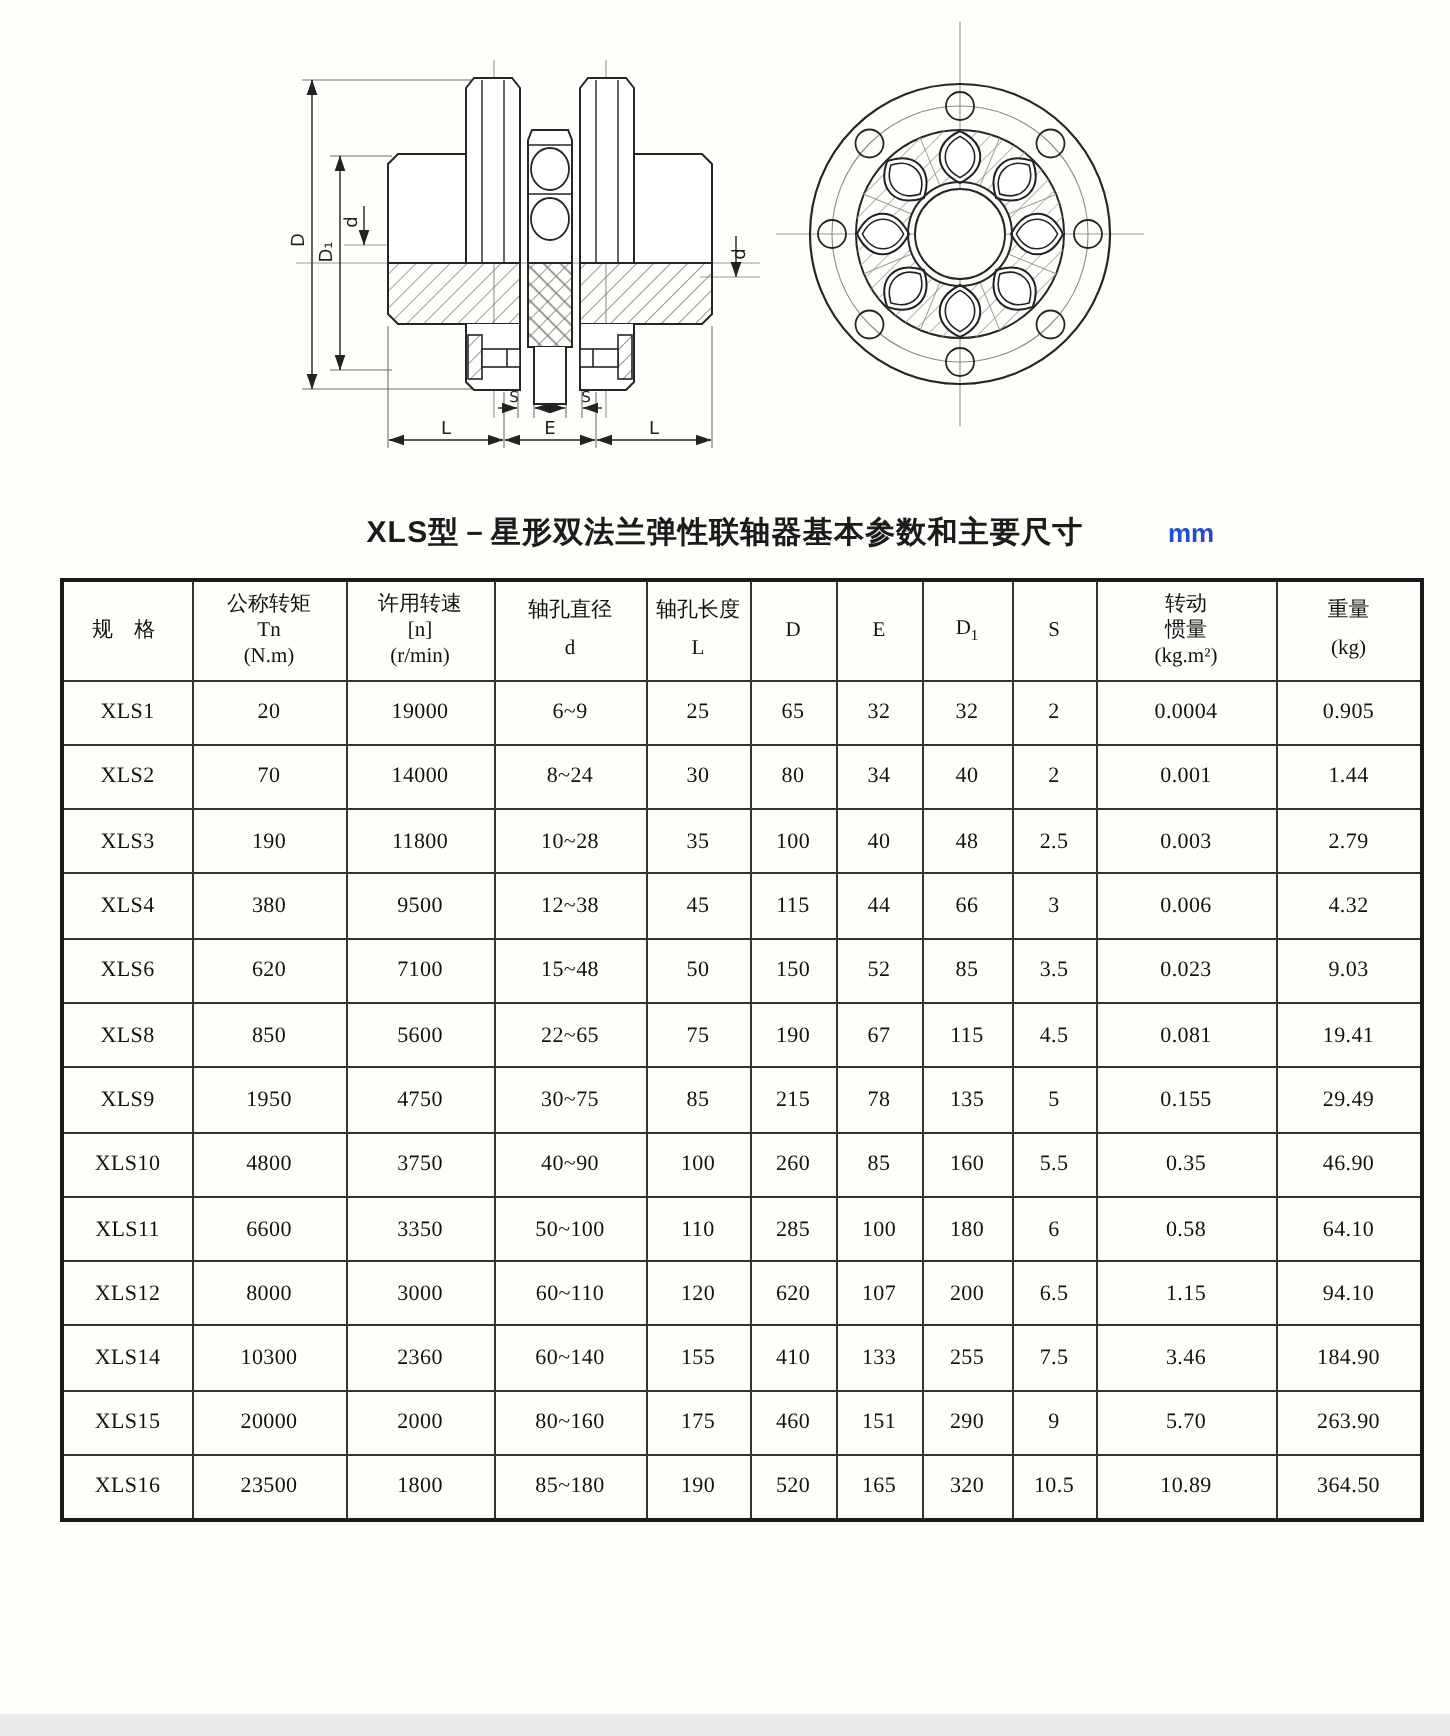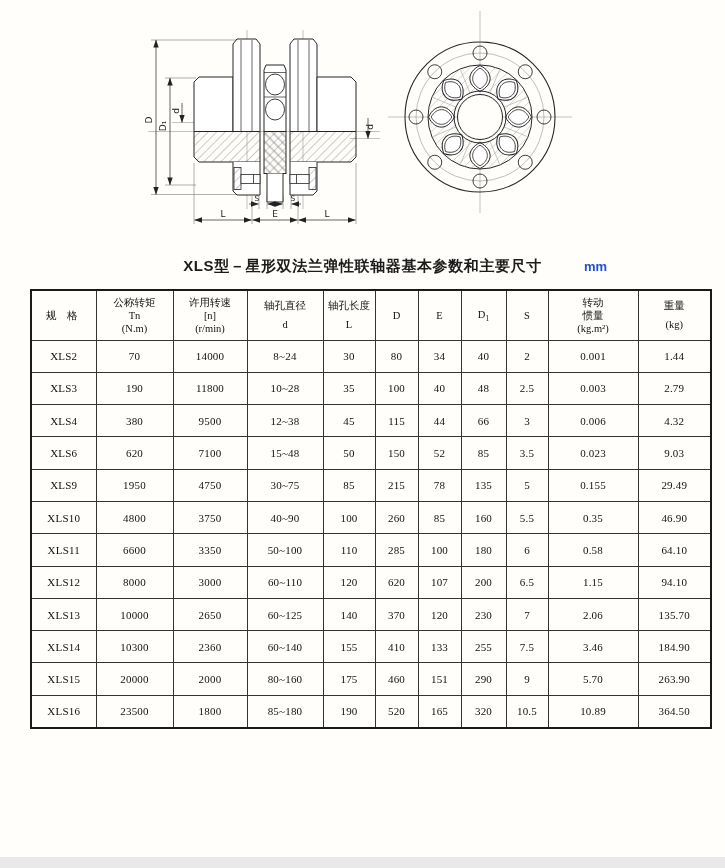--- a/index.html
+++ b/index.html
@@ -289,20 +289,33 @@
           <div>(kg.m²)</div>
         </th>
         <th>
           <div>重量</div>
           <div class="hgap">(kg)</div>
         </th>
       </tr>
     </thead>
     <tbody>
         <tr>
+          <td>XLS1</td>
+          <td>20</td>
+          <td>19000</td>
+          <td>6~9</td>
+          <td>25</td>
+          <td>65</td>
+          <td>32</td>
+          <td>32</td>
+          <td>2</td>
+          <td>0.0004</td>
+          <td>0.905</td>
+        </tr>
+        <tr>
           <td>XLS2</td>
           <td>70</td>
           <td>14000</td>
           <td>8~24</td>
           <td>30</td>
           <td>80</td>
           <td>34</td>
           <td>40</td>
           <td>2</td>
           <td>0.001</td>
@@ -341,20 +354,33 @@
           <td>15~48</td>
           <td>50</td>
           <td>150</td>
           <td>52</td>
           <td>85</td>
           <td>3.5</td>
           <td>0.023</td>
           <td>9.03</td>
         </tr>
         <tr>
+          <td>XLS8</td>
+          <td>850</td>
+          <td>5600</td>
+          <td>22~65</td>
+          <td>75</td>
+          <td>190</td>
+          <td>67</td>
+          <td>115</td>
+          <td>4.5</td>
+          <td>0.081</td>
+          <td>19.41</td>
+        </tr>
+        <tr>
           <td>XLS9</td>
           <td>1950</td>
           <td>4750</td>
           <td>30~75</td>
           <td>85</td>
           <td>215</td>
           <td>78</td>
           <td>135</td>
           <td>5</td>
           <td>0.155</td>
@@ -393,33 +419,20 @@
           <td>60~110</td>
           <td>120</td>
           <td>620</td>
           <td>107</td>
           <td>200</td>
           <td>6.5</td>
           <td>1.15</td>
           <td>94.10</td>
         </tr>
         <tr>
-          <td>XLS13</td>
-          <td>10000</td>
-          <td>2650</td>
-          <td>60~125</td>
-          <td>140</td>
-          <td>370</td>
-          <td>120</td>
-          <td>230</td>
-          <td>7</td>
-          <td>2.06</td>
-          <td>135.70</td>
-        </tr>
-        <tr>
           <td>XLS14</td>
           <td>10300</td>
           <td>2360</td>
           <td>60~140</td>
           <td>155</td>
           <td>410</td>
           <td>133</td>
           <td>255</td>
           <td>7.5</td>
           <td>3.46</td>

